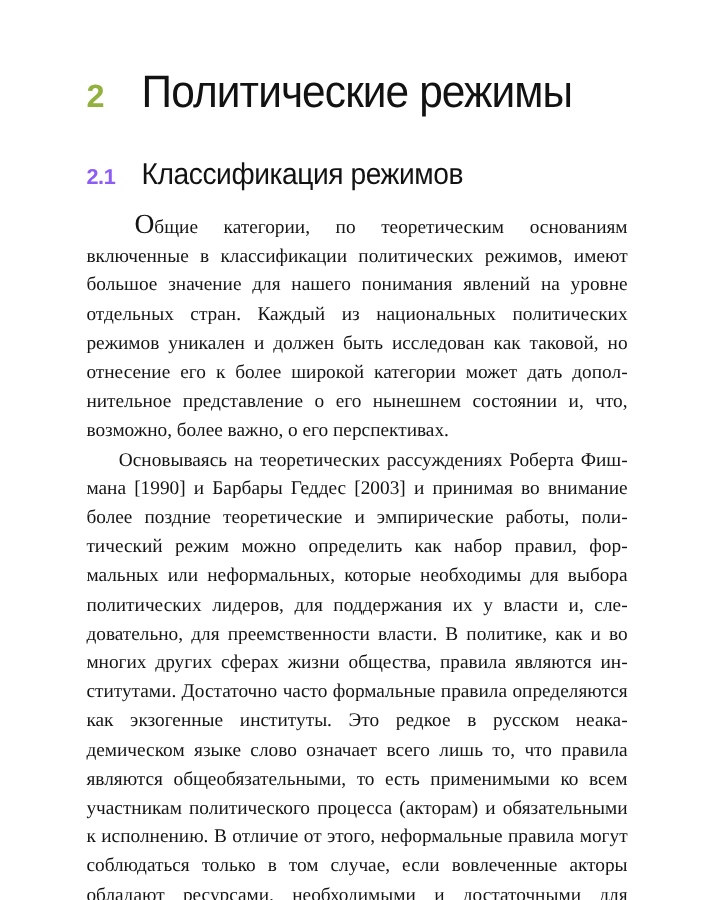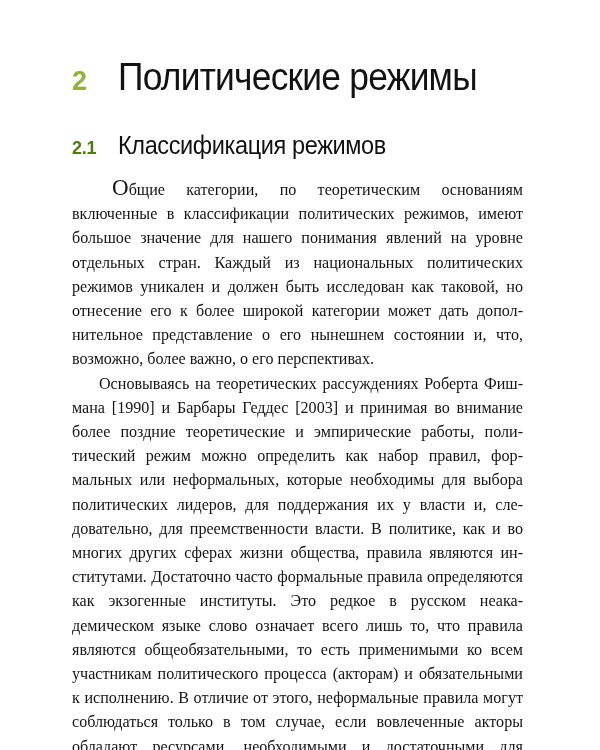--- a/index.html
+++ b/index.html
@@ -59,21 +59,21 @@
     left: 72px;
     top: 133px;
     width: 452px;
     display: flex;
     align-items: baseline;
   }
   .section-number {
     font-family: "Liberation Sans Narrow", "Liberation Sans", sans-serif;
     font-size: 18px;
     font-weight: 700;
-    color: #4d7c0f;
+    color: #8b5cf6;
     width: 46px;
     flex: 0 0 46px;
     line-height: 1;
     letter-spacing: -0.3px;
   }
   .section-title {
     font-family: "Liberation Sans Narrow", "Liberation Sans", sans-serif;
     font-size: 25px;
     font-weight: 400;
     color: #121212;

